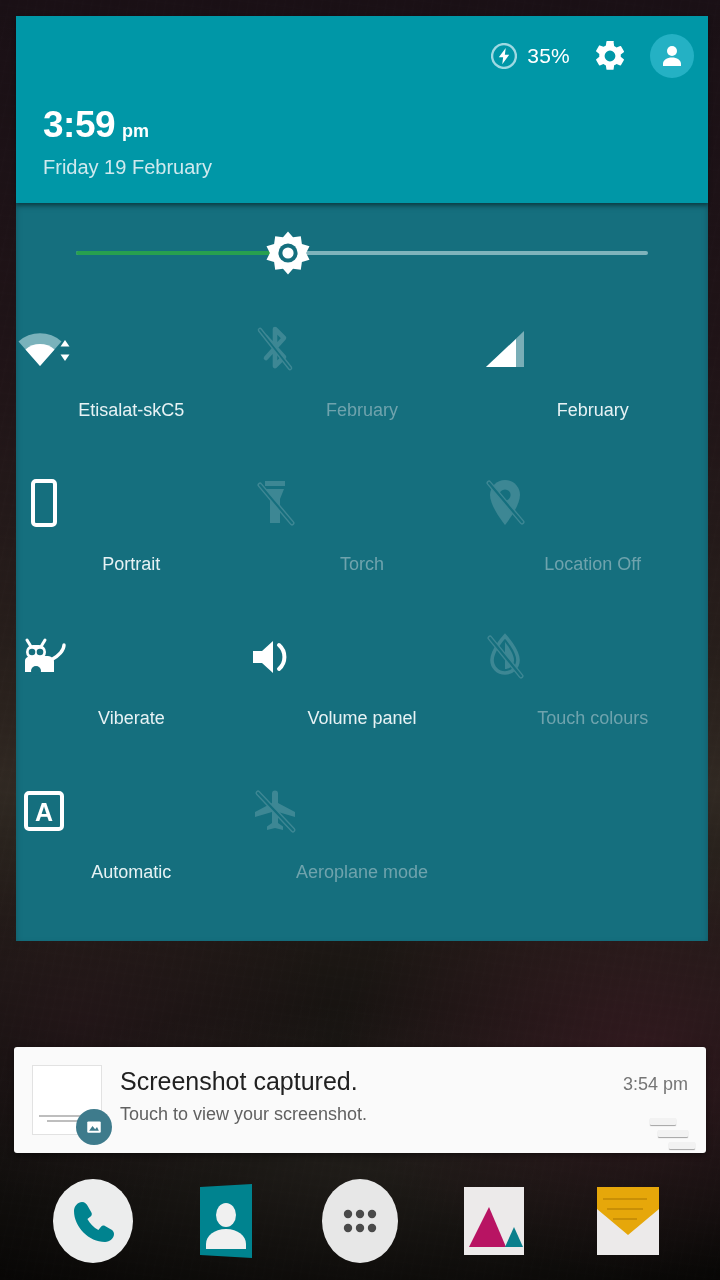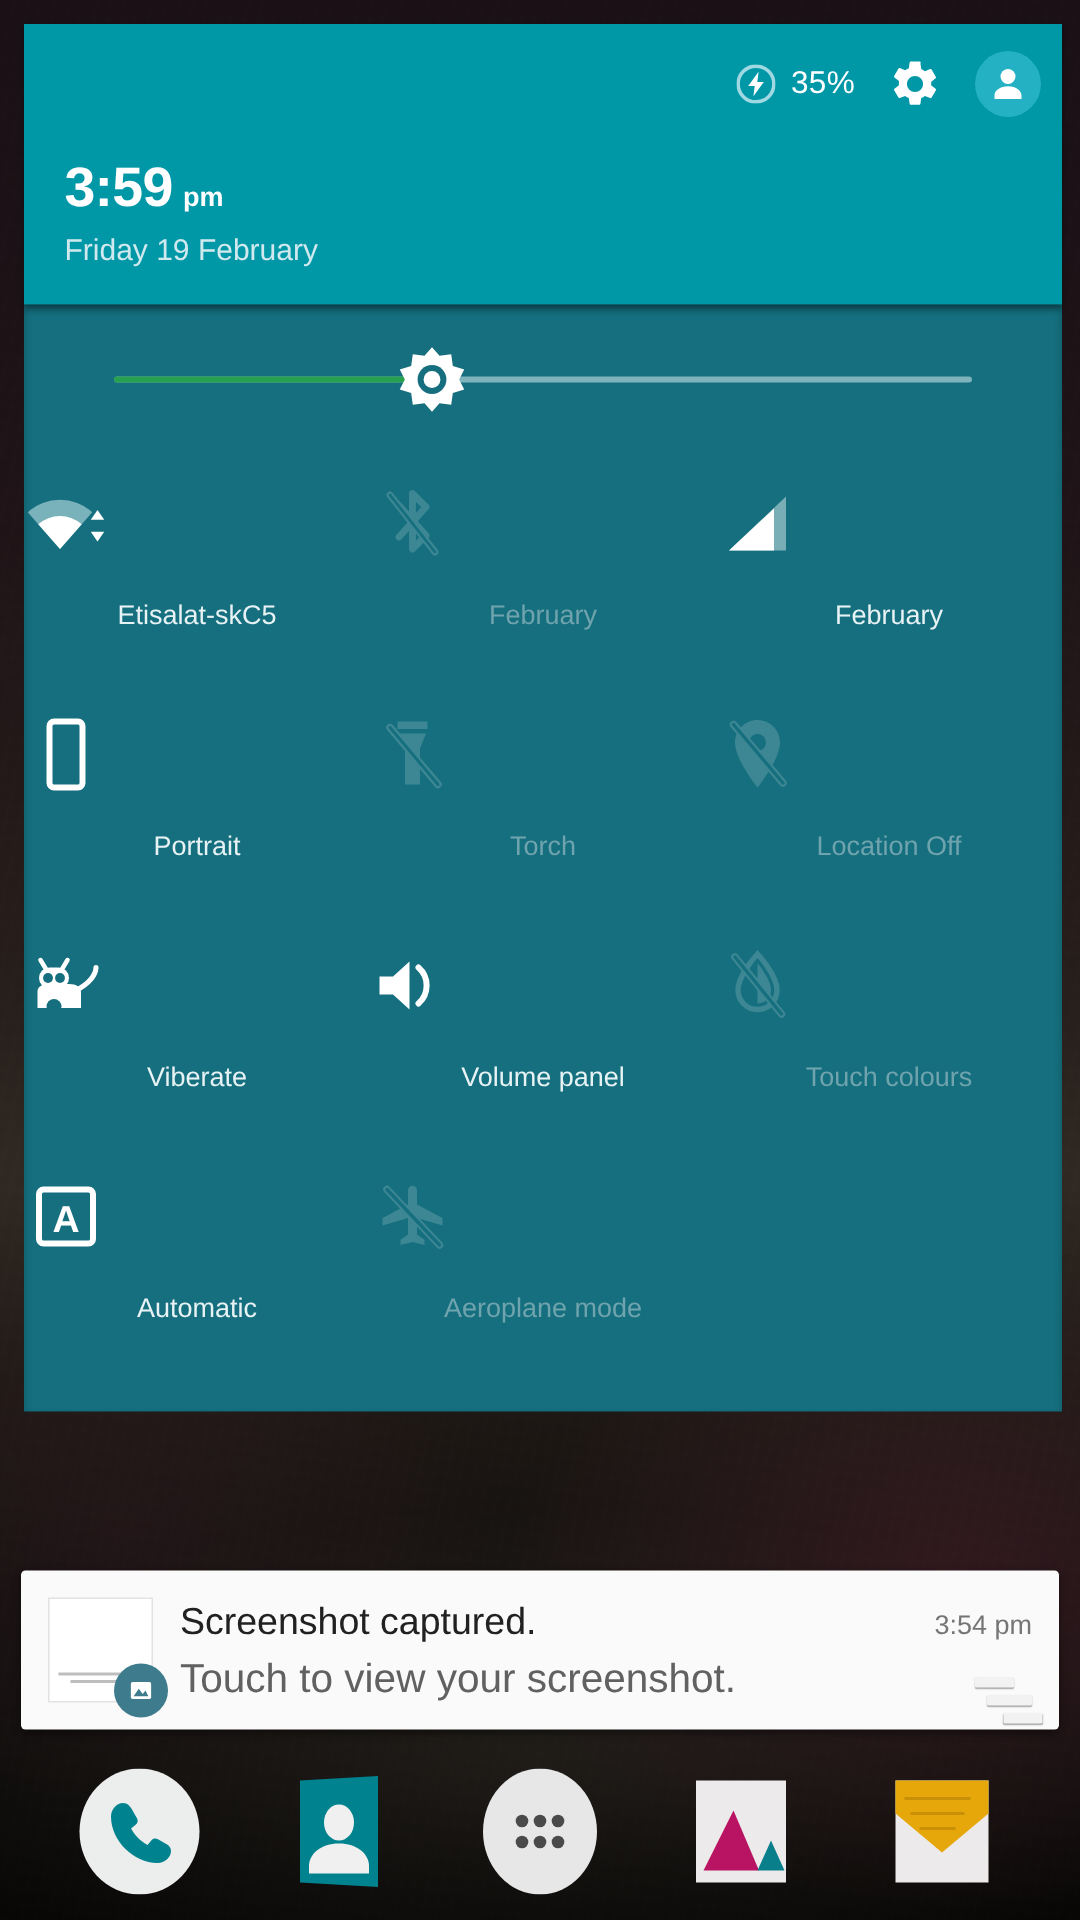--- a/index.html
+++ b/index.html
@@ -183,21 +183,21 @@
   .notif-text { flex: 1; min-width: 0; padding-top: 2px; }
   .notif-title-row { display: flex; align-items: baseline; }
   .notif-title {
     font-size: 25px; color: #212121; font-weight: 400;
     flex: 1; white-space: nowrap; overflow: hidden; text-overflow: ellipsis;
   }
   .notif-time {
     font-size: 18px; color: #757575; margin-left: 12px; flex-shrink: 0;
   }
   .notif-sub {
-    font-size: 27px; color: #616161; margin-top: 8px;
+    font-size: 18px; color: #616161; margin-top: 8px;
   }
 
   
   #dismiss-all {
     position: absolute;
     right: 22px; top: 1118px;
     width: 48px; height: 42px;
     cursor: pointer;
   }
   #dismiss-all i {

